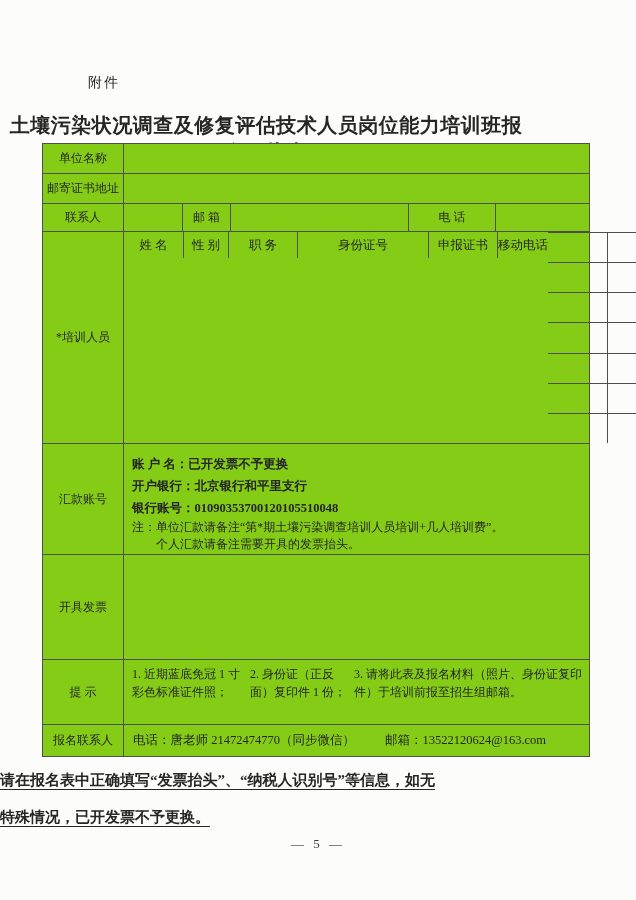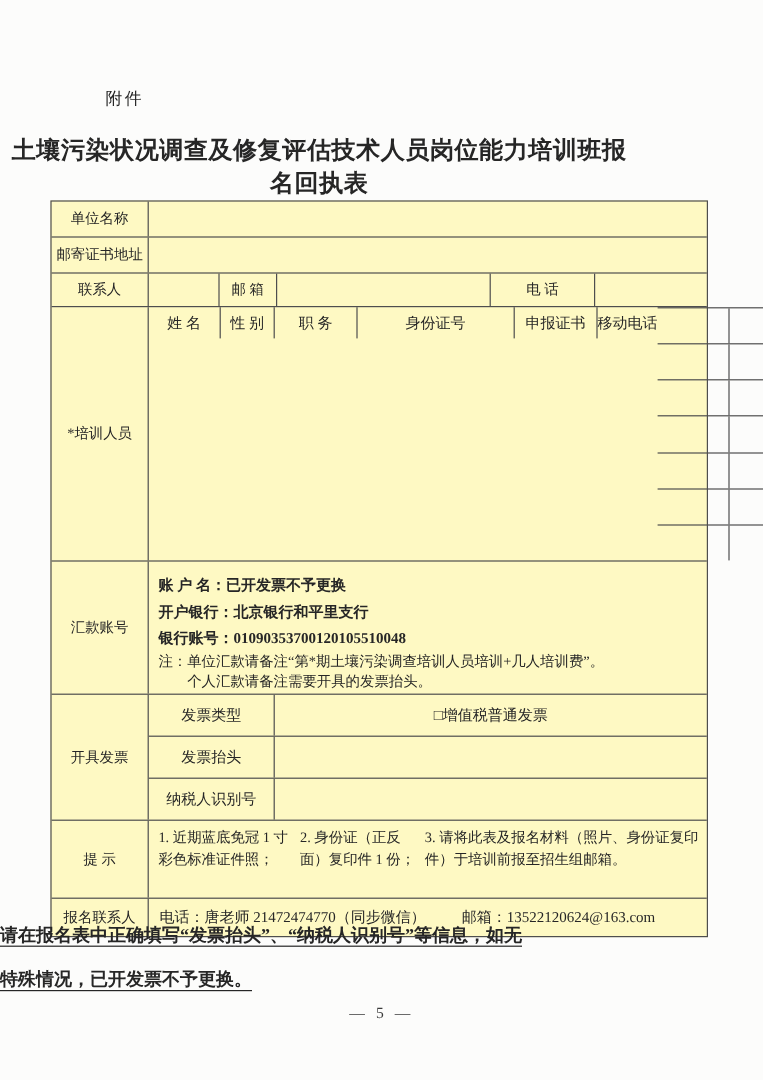--- a/index.html
+++ b/index.html
@@ -18,22 +18,21 @@
   }
   .doc-title {
     position:absolute; top:112px; left:0; width:532px;
     text-align:center; font-size:20px; font-weight:bold;
     letter-spacing:0.5px; margin:0;
   }
   .form-table {
     position:absolute; left:42px; top:143px;
     width:548px; box-sizing:border-box;
     border:1px solid #4e4e4e;
-    background:#fef9c3;
-    margin-top:24px;
+    background:#84cc16;
   }
   .frow { display:flex; align-items:stretch; border-top:1px solid #4e4e4e; box-sizing:border-box; }
   .frow:first-child { border-top:none; }
   .h29 { height:29px; } .h30 { height:30px; } .h28 { height:28px; }
   .h212 { height:212px; } .h111 { height:111px; } .h105 { height:105px; }
   .h65 { height:65px; } .h32 { height:32px; }
   .label-cell {
     width:81px; flex:none; box-sizing:border-box;
     border-right:1px solid #4e4e4e;
     display:flex; align-items:center; justify-content:center;
@@ -203,34 +202,20 @@
         <div class="remit-line">账 户 名：已开发票不予更换</div>
         <div class="remit-line">开户银行：北京银行和平里支行</div>
         <div class="remit-line">银行账号：01090353700120105510048</div>
         <div class="remit-note">注：单位汇款请备注“第*期土壤污染调查培训人员培训+几人培训费”。</div>
         <div class="remit-note indent">个人汇款请备注需要开具的发票抬头。</div>
       </div>
     </div>
 
     <div class="frow h105">
       <div class="label-cell">开具发票</div>
-      <div class="inv">
-        <div class="inv-row">
-          <div class="inv-label">发票类型</div>
-          <div class="inv-value center">□增值税普通发票</div>
-        </div>
-        <div class="inv-row">
-          <div class="inv-label">发票抬头</div>
-          <div class="inv-value"></div>
-        </div>
-        <div class="inv-row">
-          <div class="inv-label">纳税人识别号</div>
-          <div class="inv-value"></div>
-        </div>
-      </div>
     </div>
 
     <div class="frow h65">
       <div class="label-cell">提 示</div>
       <div class="tips">
         <div class="tip-line">1. 近期蓝底免冠 1 寸彩色标准证件照；</div>
         <div class="tip-line">2. 身份证（正反面）复印件 1 份；</div>
         <div class="tip-line">3. 请将此表及报名材料（照片、身份证复印件）于培训前报至招生组邮箱。</div>
       </div>
     </div>

